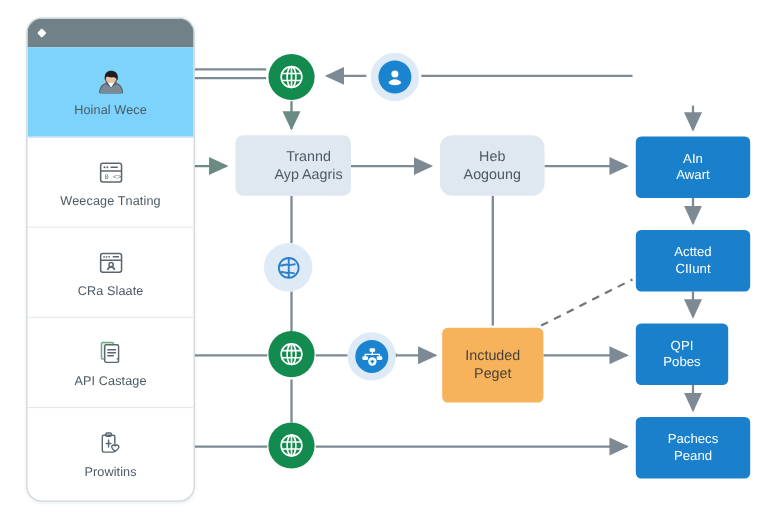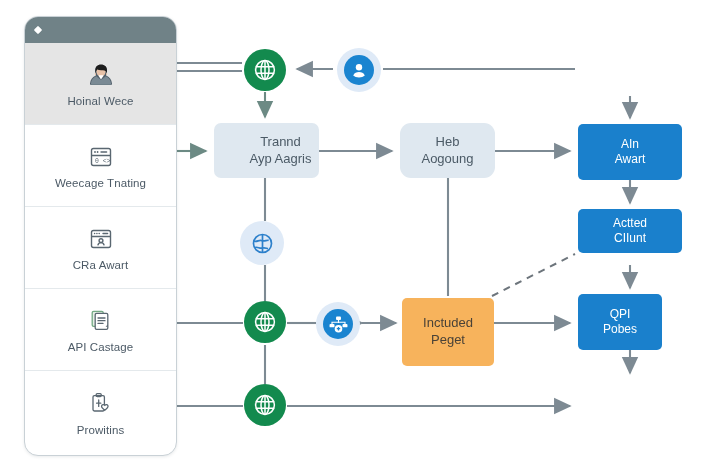--- a/index.html
+++ b/index.html
@@ -57,21 +57,21 @@
     height: 82px;
     border-bottom: 1px solid #e4e9ec;
     display: flex;
     flex-direction: column;
     align-items: center;
     justify-content: center;
     gap: 5px;
     box-sizing: border-box;
   }
   .sb-item:last-child { border-bottom: none; }
-  .sb-item.active { background: #e5e5e5; align-items: center; }
+  .sb-item.active { background: #7dd3fc; align-items: center; }
   .sb-label {
     font-size: 11.5px;
     color: #4c5a66;
     letter-spacing: .1px;
     text-align: center;
     white-space: nowrap;
   }
   .sb-icon {
     width: 34px;
     height: 30px;
@@ -242,21 +242,21 @@
           <rect x="5.5" y="4.5" width="19" height="17" rx="2"></rect>
           <path d="M5.5 10.5h19"></path>
           <circle cx="8.6" cy="7.5" r=".8" fill="#5a6771" stroke="none"></circle>
           <circle cx="10.9" cy="7.5" r=".8" fill="#5a6771" stroke="none"></circle>
           <circle cx="13.2" cy="7.5" r=".8" fill="#5a6771" stroke="none"></circle>
           <path d="M17 7.5h4.6" stroke-linecap="round"></path>
           <circle cx="15" cy="14.6" r="1.9"></circle>
           <path d="M11.8 19.4c.5-1.9 1.7-2.8 3.2-2.8s2.7.9 3.2 2.8"></path>
         </svg>
       </div>
-      <div class="sb-label">CRa Awart</div>
+      <div class="sb-label">CRa Slaate</div>
     </div>
 
     <div class="sb-item">
       <div class="sb-icon">
         <svg width="30" height="28" viewBox="0 0 30 28" fill="none">
           <rect x="6.2" y="4.4" width="11" height="15" rx="1.4" fill="#e4efe5" stroke="#72a983" stroke-width="1.3"></rect>
           <rect x="9.2" y="6.4" width="12.6" height="16" rx="1.4" fill="#ffffff" stroke="#5a6771" stroke-width="1.3"></rect>
           <path d="M12 11h7M12 13.7h7M12 16.4h5" stroke="#5a6771" stroke-width="1.3" stroke-linecap="round"></path>
           <path d="M19.6 19.8l2.2-2.2v2.2z" fill="#5a6771"></path>
         </svg>
@@ -337,26 +337,29 @@
 
   <div class="node node-light" style="left:400px; top:123px; width:95px; height:55px;border-radius:11px;">
     <span>Heb<br>Aogoung</span>
   </div>
 
 
   <div class="node node-blue" style="left:578px; top:124px; width:104px; height:56px;">
     <span>AIn<br>Awart</span>
   </div>
 
-  <div class="node node-blue" style="left:578px; top:209px; width:104px; height:44px;">
+  <div class="node node-blue" style="left:578px; top:209px; width:104px; height:56px;">
     <span>Actted<br>CIIunt</span>
   </div>
 
   <div class="node node-blue" style="left:578px; top:294px; width:84px; height:56px;">
     <span>QPI<br>Pobes</span>
   </div>
 
+  <div class="node node-blue" style="left:578px; top:379px; width:104px; height:56px;">
+    <span>Pachecs<br>Peand</span>
+  </div>
 
   <div class="node node-orange" style="left:402px; top:298px; width:92px; height:68px;">
     <span>Inctuded<br>Peget</span>
   </div>
 
 </div>
 
 </body></html>

